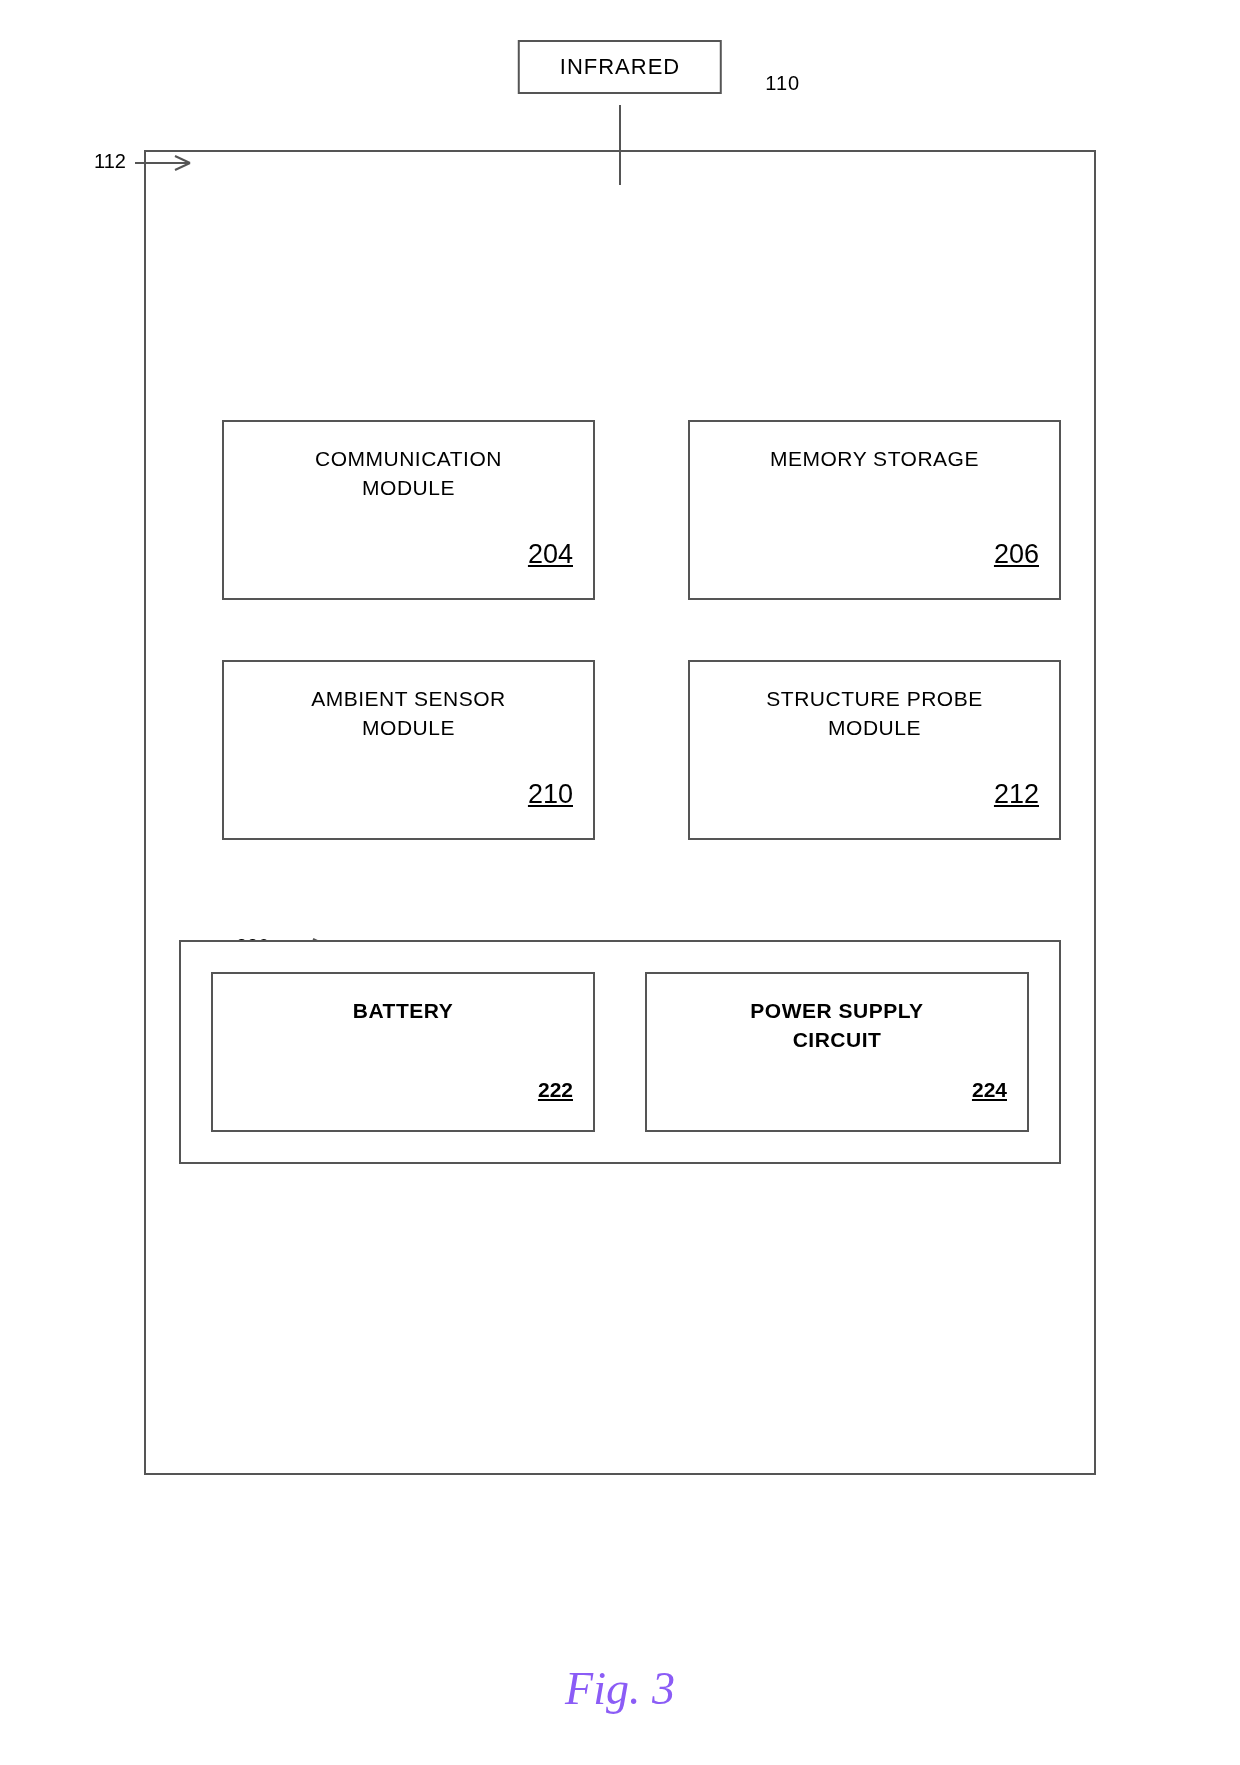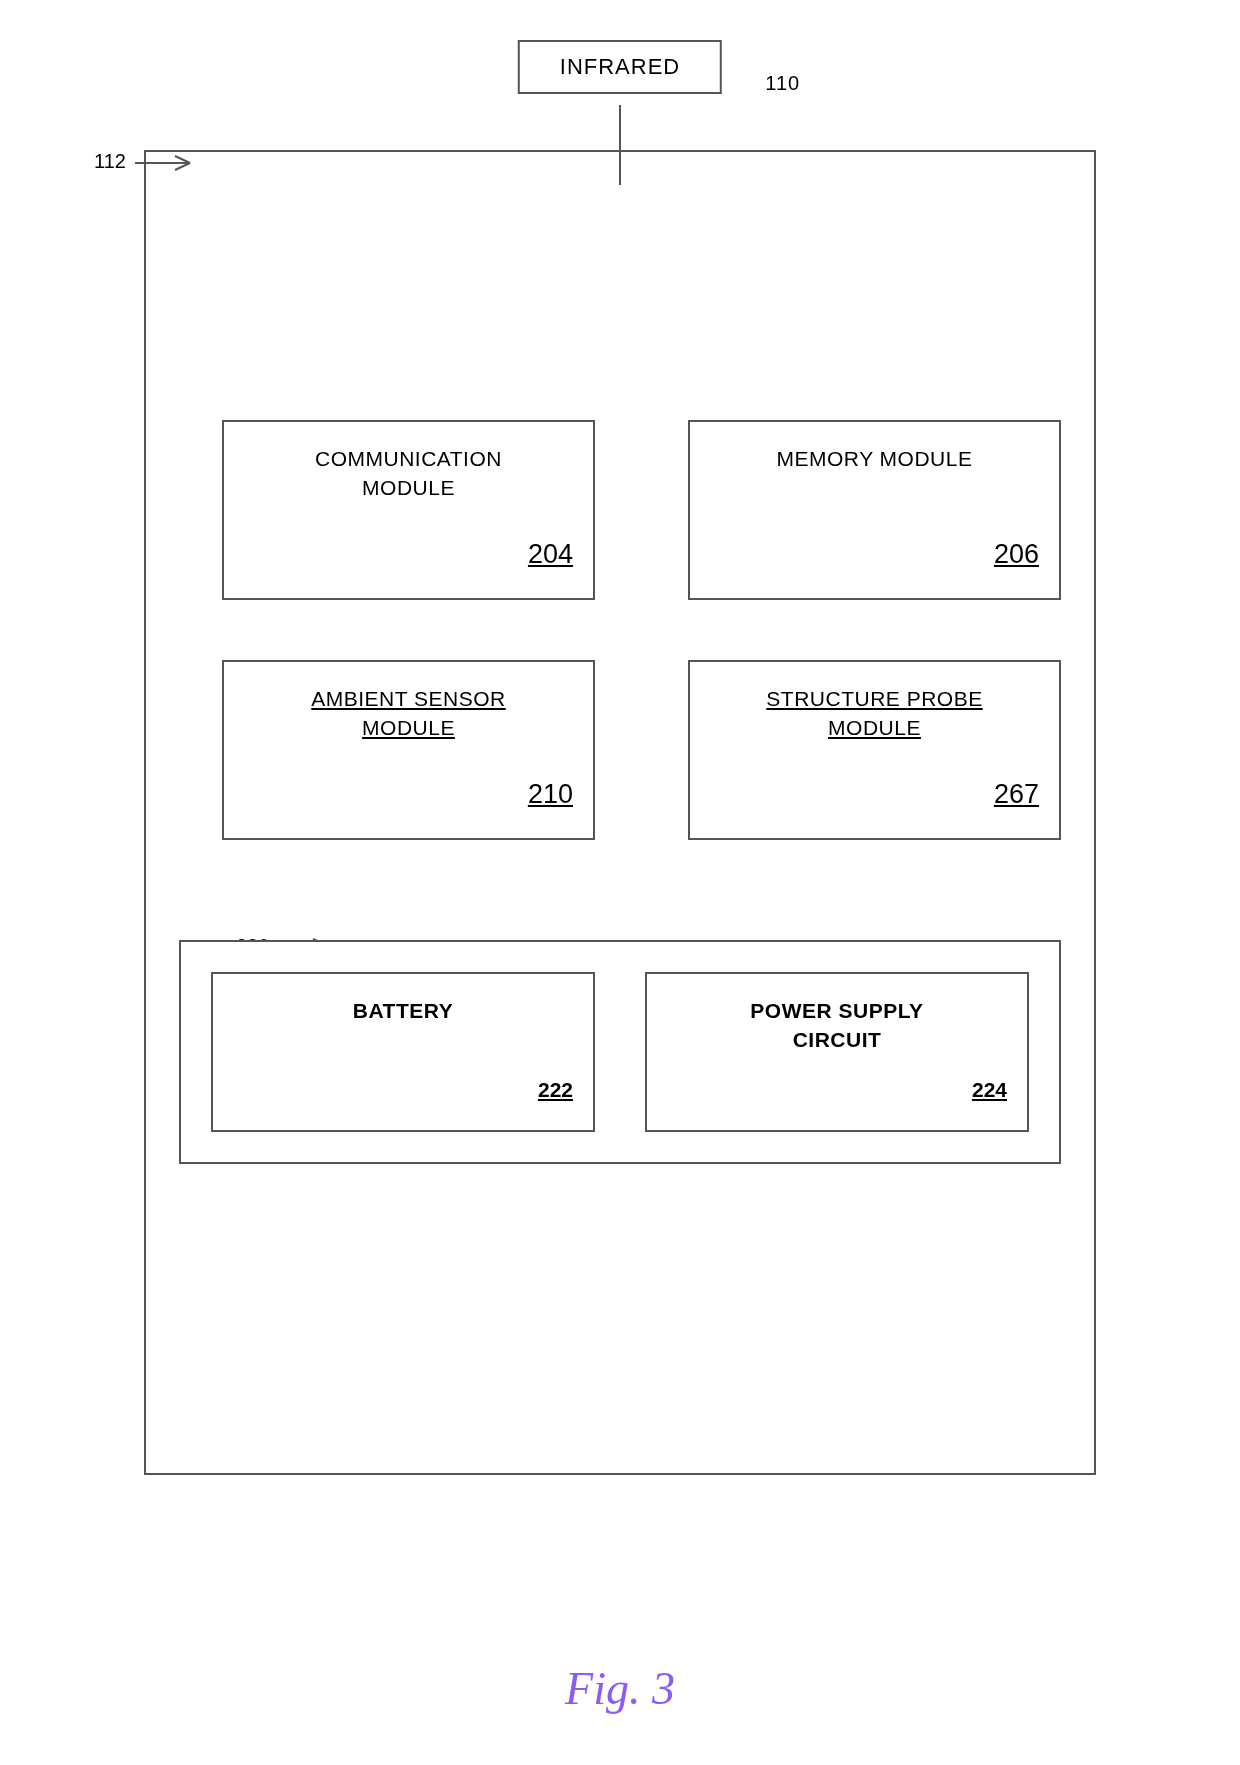--- a/index.html
+++ b/index.html
@@ -146,21 +146,20 @@
     }
 
     
     .mid-row2 {
       position: absolute;
       top: 660px;
       left: 115px;
       right: 115px;
       display: flex;
       gap: 50px;
-      text-decoration: underline;
     }
 
     
     .power-outer {
       position: absolute;
       top: 940px;
       left: 115px;
       right: 115px;
       border: 2px solid #555;
       background: #fff;
@@ -240,33 +239,33 @@
     </svg>
   </div>
 
 
   <div class="mid-row">
     <div class="mid-box">
       <span class="label">COMMUNICATION<br>MODULE</span>
       <u class="ref-num">204</u>
     </div>
     <div class="mid-box">
-      <span class="label">MEMORY MODULE</span>
+      <span class="label">MEMORY STORAGE</span>
       <u class="ref-num">206</u>
     </div>
   </div>
 
   <div class="mid-row2">
     <div class="mid-box">
       <span class="label">AMBIENT SENSOR<br>MODULE</span>
       <u class="ref-num">210</u>
     </div>
     <div class="mid-box">
       <span class="label">STRUCTURE PROBE<br>MODULE</span>
-      <u class="ref-num">267</u>
+      <u class="ref-num">212</u>
     </div>
   </div>
 
   <div style="position:absolute; top:932px; left:172px; font-size:20px; display:flex; align-items:center;">
     <span>220</span>
     <svg width="70" height="28" style="margin-left:4px;">
       <line x1="0" y1="14" x2="55" y2="14" stroke="#555" stroke-width="2"></line>
       <line x1="40" y1="7" x2="55" y2="14" stroke="#555" stroke-width="2"></line>
       <line x1="40" y1="21" x2="55" y2="14" stroke="#555" stroke-width="2"></line>
     </svg>

